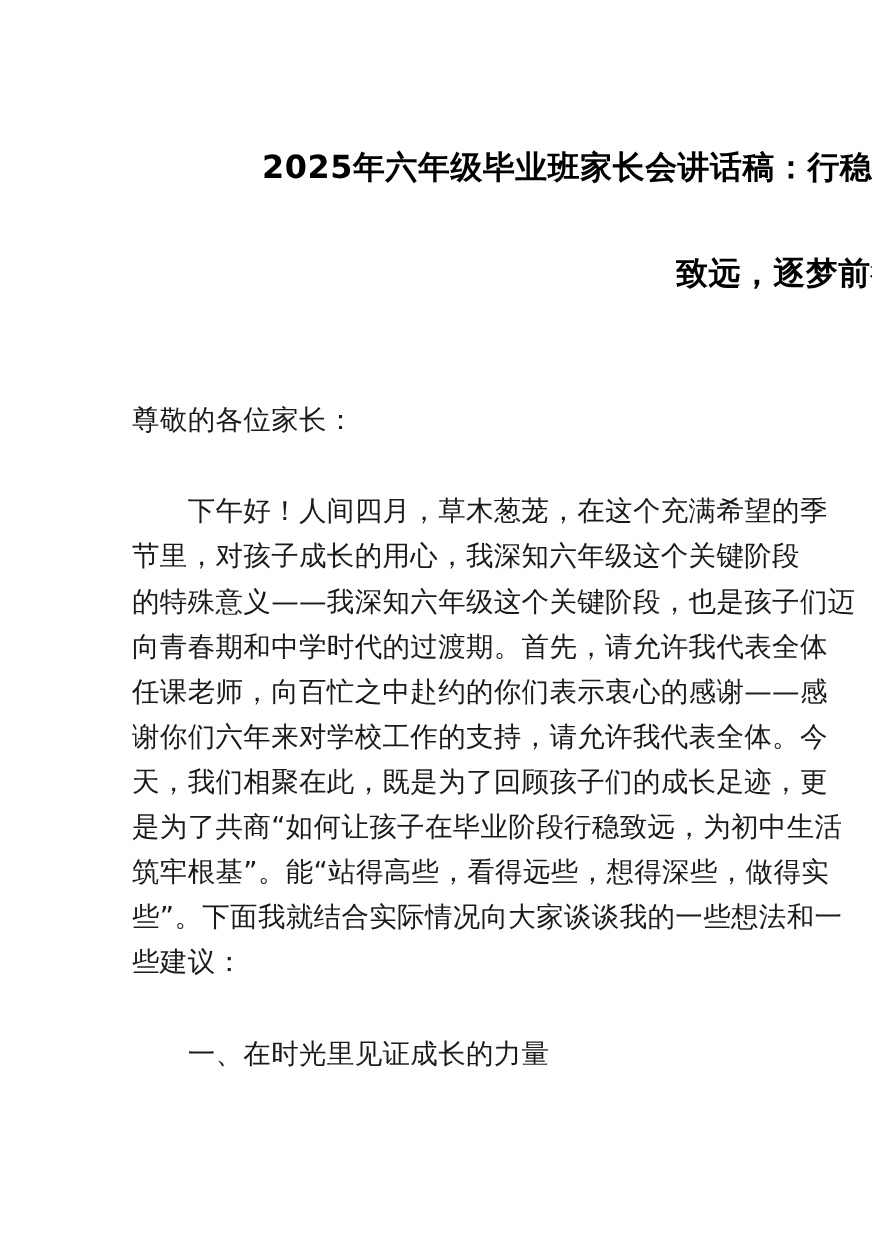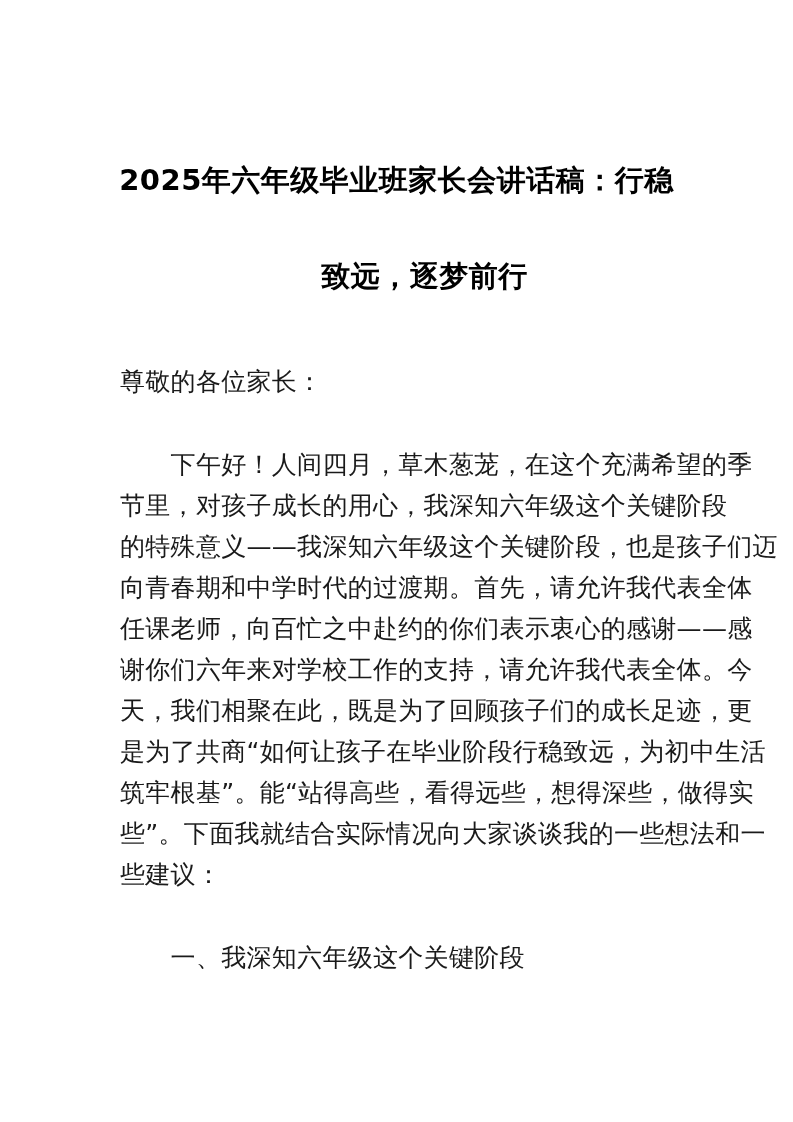--- a/index.html
+++ b/index.html
@@ -1,20 +1,20 @@
 <!DOCTYPE html>
 <html><head>
   <meta charset="utf-8">
   <style>
     html, body { margin: 0; padding: 0; background: #ffffff; }
     body { width: 793px; height: 1122px; position: relative; overflow: hidden;
            font-family: "DejaVu Sans", "Liberation Sans", sans-serif; color: #111111; }
     .page { position: absolute; left: 0; top: 0; width: 793px; height: 1122px; background: #fff; }
-    .title { position: absolute; left: 0; width: 793px; text-align: center;
-             font-weight: bold; font-size: 29px; color: #000; white-space: nowrap; letter-spacing: 0.5px; margin-top: 28px; }
+    .title { position: absolute; left: 0; width: 793px; text-align: right;
+             font-weight: bold; font-size: 29px; color: #000; white-space: nowrap; letter-spacing: 0.5px; }
     .t1 { top: 133px; }
     .t2 { top: 229px; padding-left: 28px; }
     .body-line { position: absolute; left: 120px; font-size: 25px; color: #1a1a1a;
                  white-space: nowrap; line-height: 24px; letter-spacing: 0.3px; margin-top: 15px; }
   </style>
 </head>
 <body>
 
 <div class="page">
   <div class="title t1">2025年六年级毕业班家长会讲话稿：行稳</div>
@@ -27,14 +27,14 @@
   <div class="body-line" style="top:520px">的特殊意义——我深知六年级这个关键阶段，也是孩子们迈</div>
   <div class="body-line" style="top:561px">向青春期和中学时代的过渡期。首先，请允许我代表全体</div>
   <div class="body-line" style="top:602px">任课老师，向百忙之中赴约的你们表示衷心的感谢——感</div>
   <div class="body-line" style="top:643px">谢你们六年来对学校工作的支持，请允许我代表全体。今</div>
   <div class="body-line" style="top:684px">天，我们相聚在此，既是为了回顾孩子们的成长足迹，更</div>
   <div class="body-line" style="top:725px">是为了共商“如何让孩子在毕业阶段行稳致远，为初中生活</div>
   <div class="body-line" style="top:807px">些”。下面我就结合实际情况向大家谈谈我的一些想法和一</div>
   <div class="body-line" style="top:766px">筑牢根基”。能“站得高些，看得远些，想得深些，做得实</div>
   <div class="body-line" style="top:848px">些建议：</div>
 
-  <div class="body-line" style="top:931px">　　一、我深知六年级这个关键阶段</div>
+  <div class="body-line" style="top:931px">　　一、在时光里见证成长的力量</div>
 </div>
 
 </body></html>

